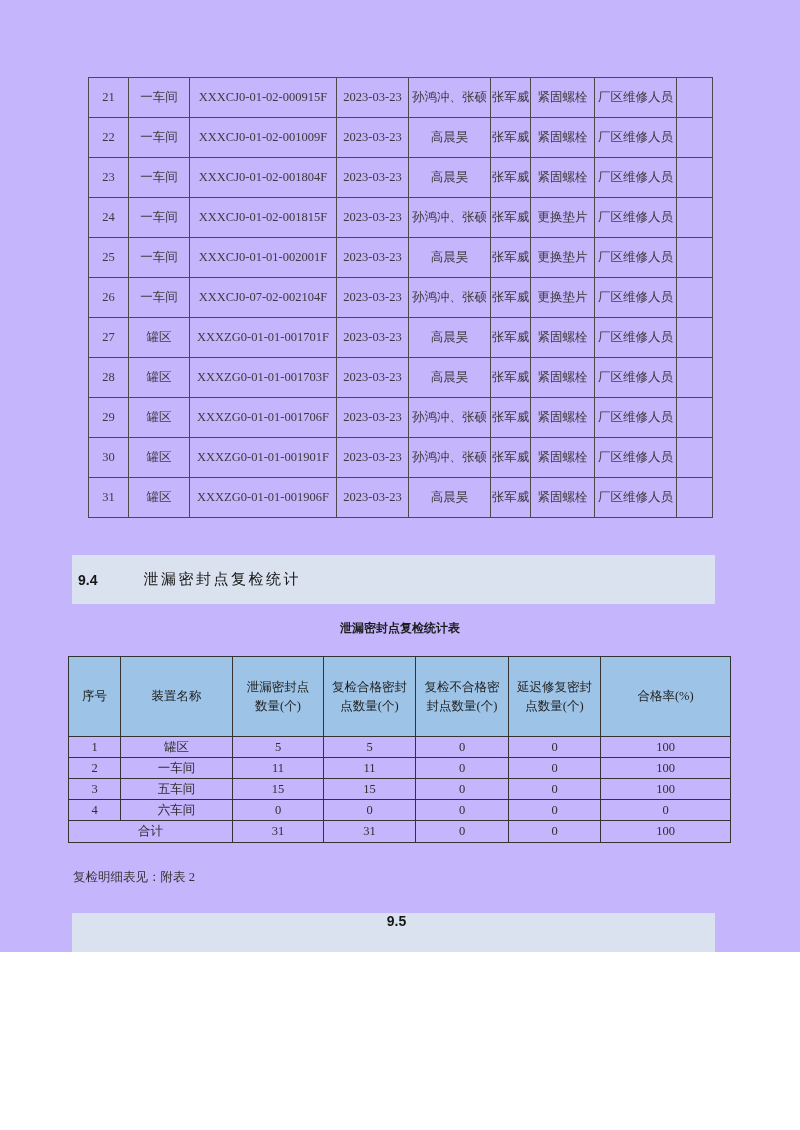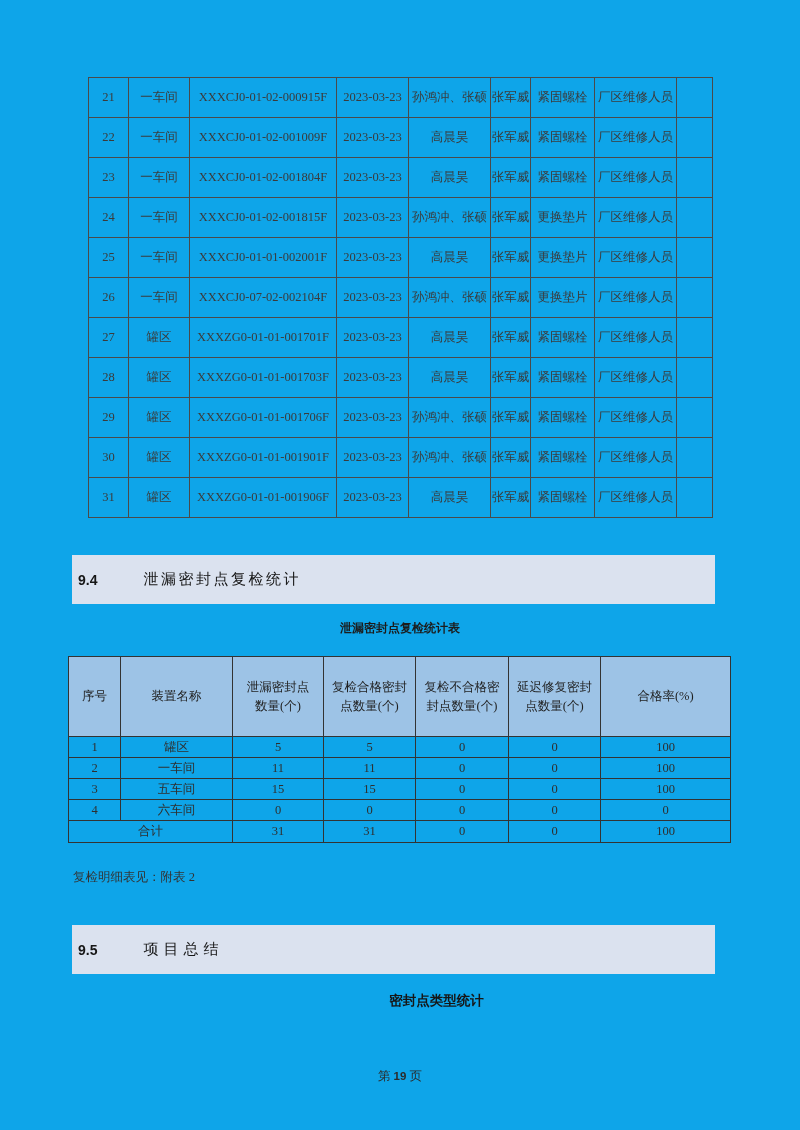--- a/index.html
+++ b/index.html
@@ -1,21 +1,21 @@
 <!DOCTYPE html>
 <html><head>
 <meta charset="utf-8">
 <style>
   * { margin: 0; padding: 0; box-sizing: border-box; }
   html, body { background: #ffffff; }
   .page {
     position: relative;
     width: 800px;
-    height: 1130px;
-    background: #0ea5e9;
+    height: 952px;
+    background: #c4b5fd;
     font-family: "Liberation Serif", serif;
     color: #3d3d3d;
     overflow: hidden;
     padding-left: 72px;
   }
 
   
   table.detail-table {
     border-collapse: collapse;
     table-layout: fixed;
@@ -50,21 +50,21 @@
     font-weight: bold;
     font-size: 14px;
   }
   .section-heading .sec-title {
     font-weight: normal;
     font-size: 15px;
     margin-left: 14px;
     letter-spacing: 2.5px;
   }
   .heading-94 { margin-top: 37px; }
-  .heading-95 { margin-top: 39px; }
+  .heading-95 { margin-top: 27px; flex-direction: column; }
   .heading-95 .sec-title { letter-spacing: 5px; }
 
   
   .table-caption {
     margin-top: 16px;
     width: 656px;
     text-align: center;
     font-family: "Liberation Sans", sans-serif;
     font-weight: bold;
     font-size: 12px;

